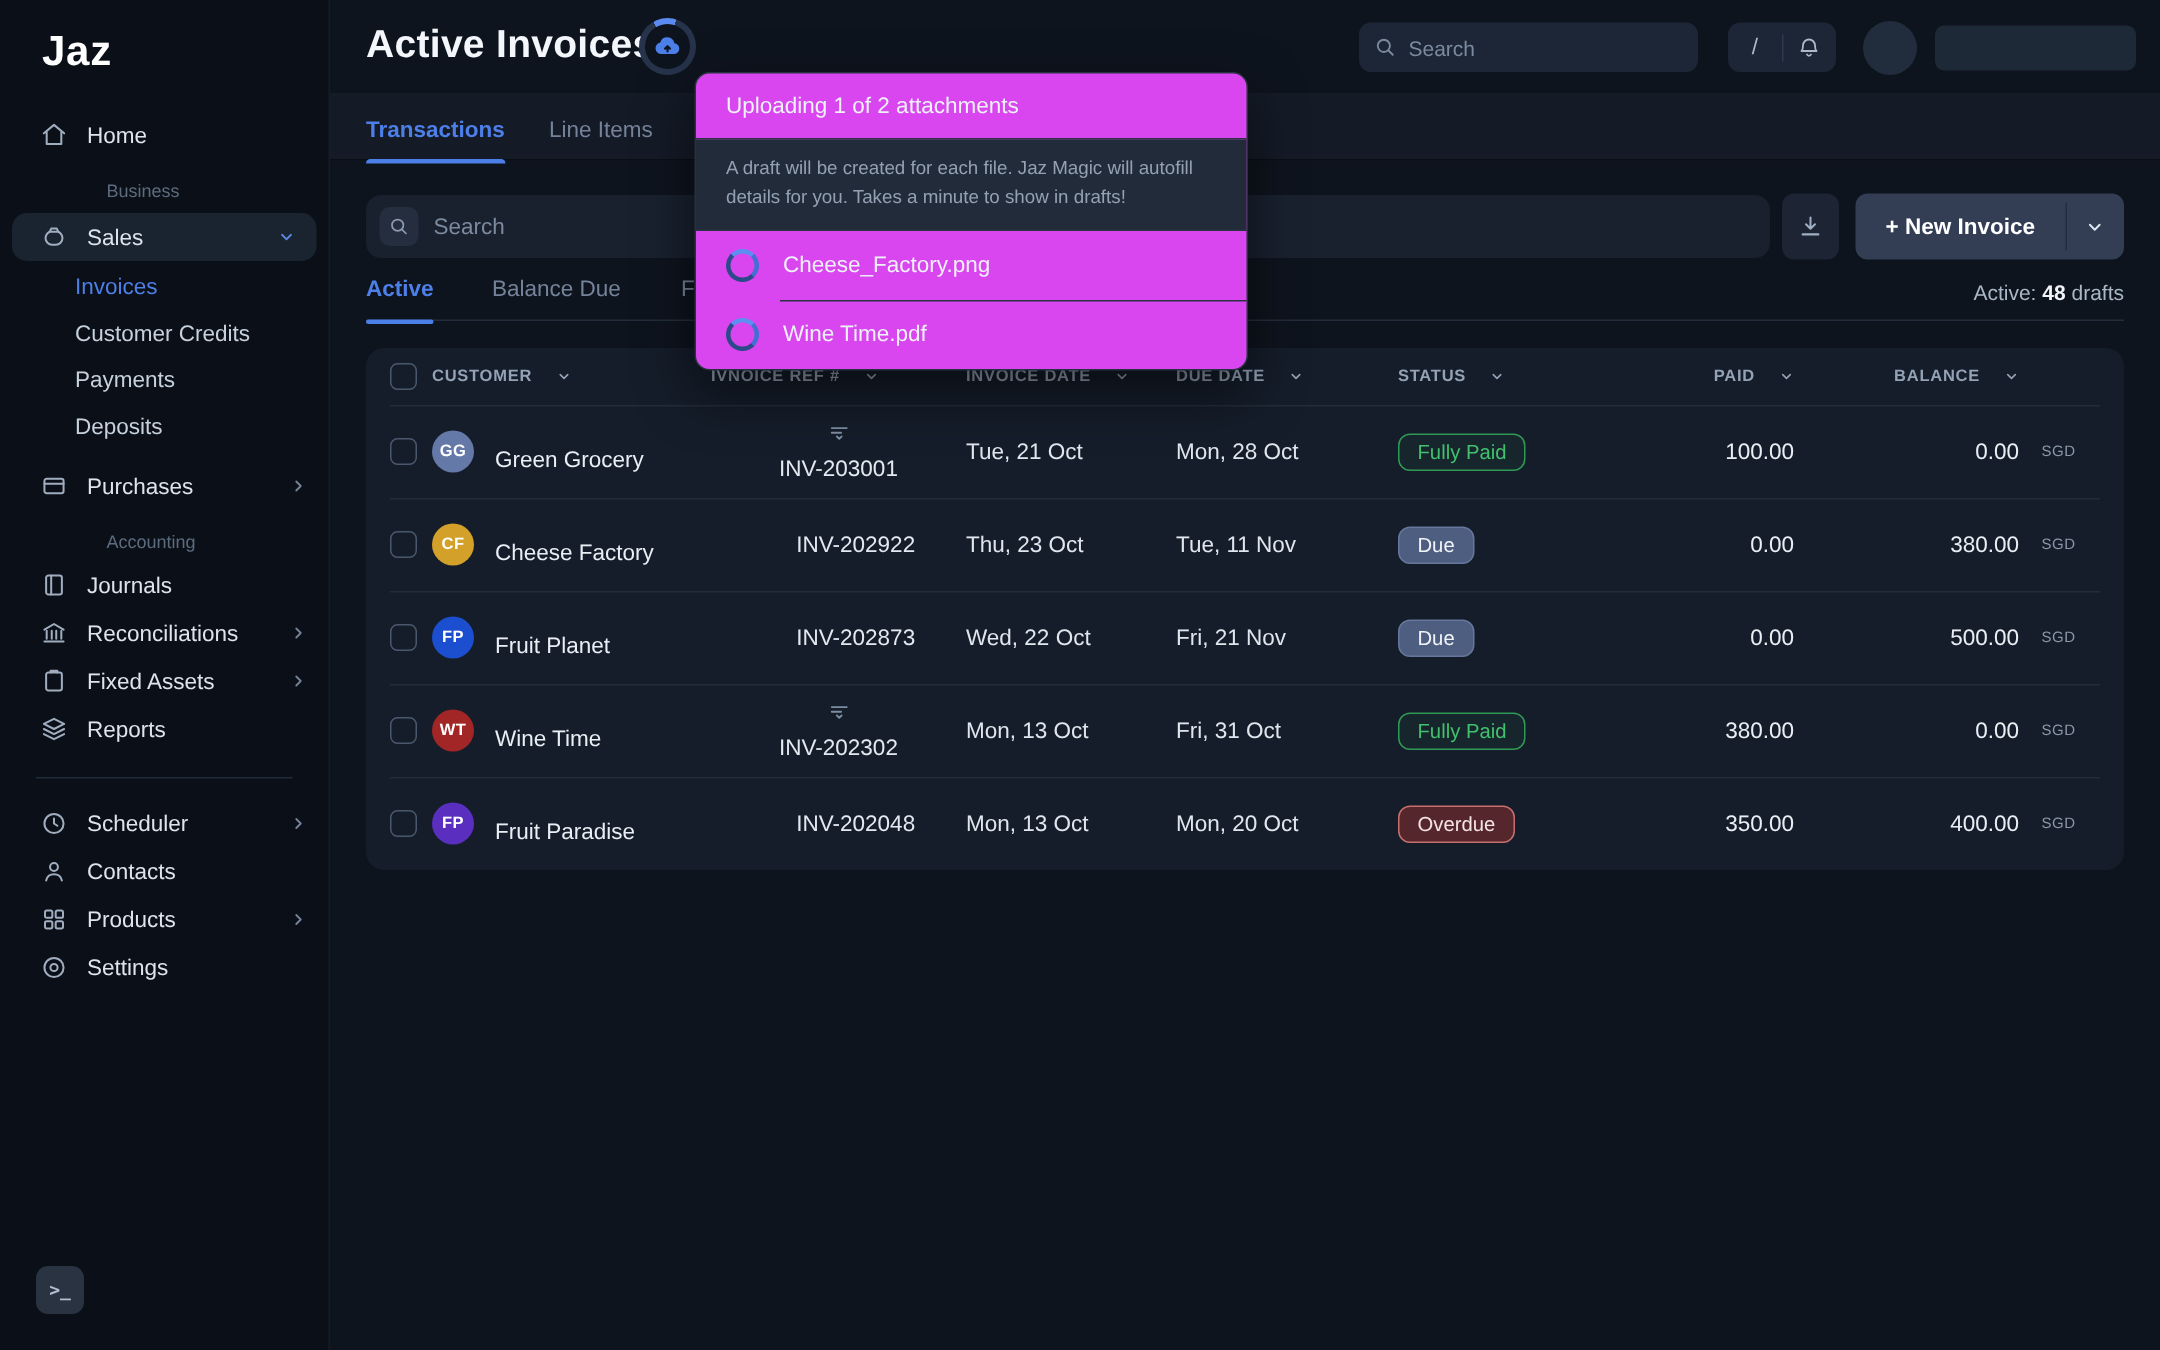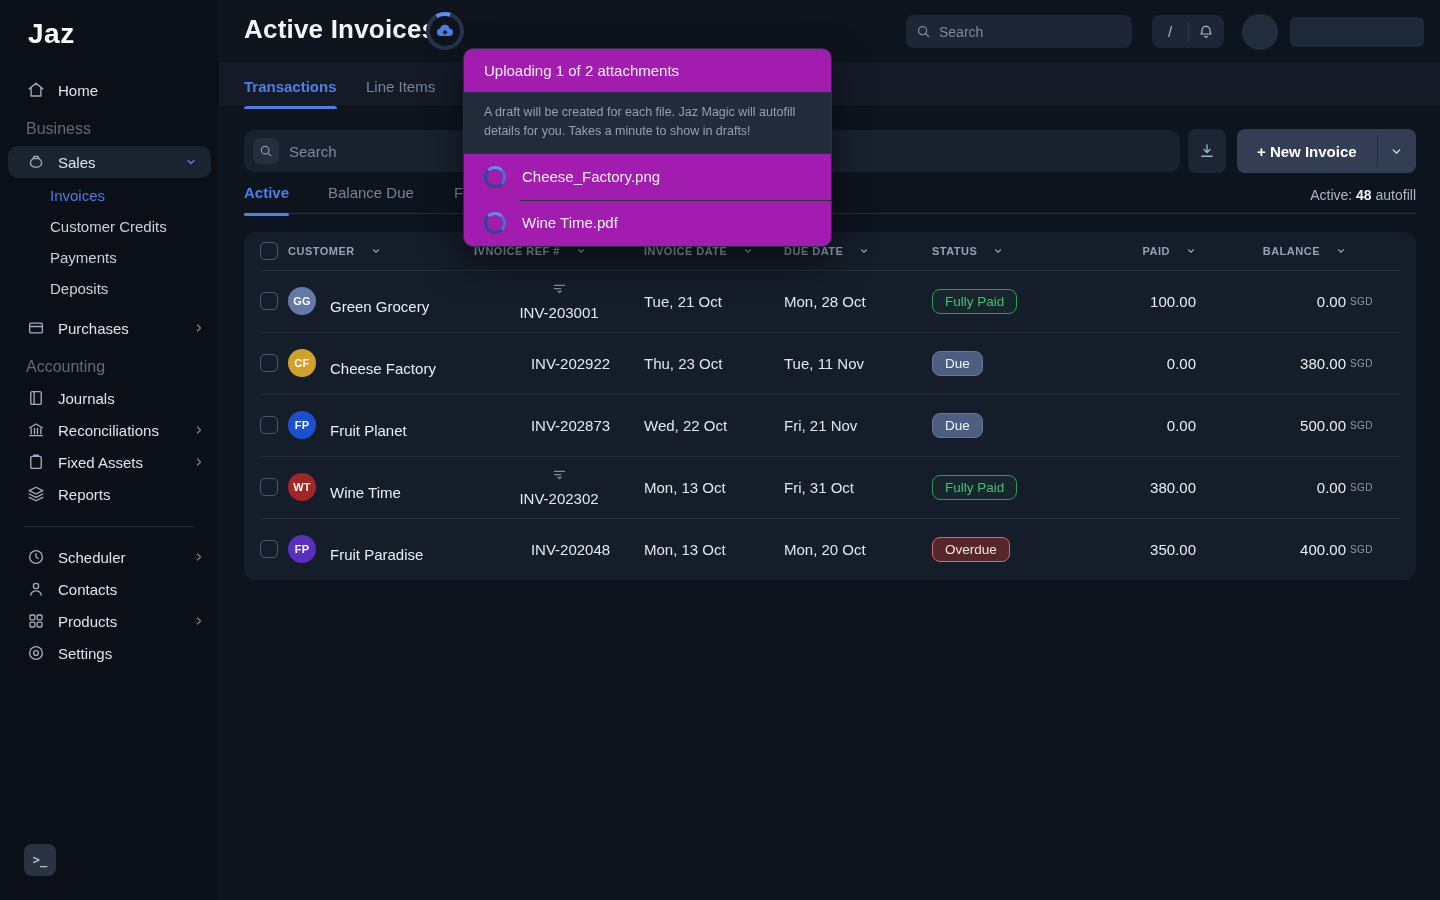--- a/index.html
+++ b/index.html
@@ -7,21 +7,21 @@
   .app { position:relative; width:1440px; height:636px; background:#0e141e; color:#e6ecf3; }
 
   
   .sidebar { position:absolute; left:0; top:0; width:220px; height:900px; background:#0b1018; border-right:1px solid #151c27; }
   .logo { padding:18px 0 0 28px; font-size:28px; font-weight:800; letter-spacing:.5px; color:#fff; }
   .nav { margin-top:24px; }
   .nav-item { display:flex; align-items:center; gap:12px; height:32px; padding:0 14px 0 26px; color:#dde4ec; font-size:15px; cursor:pointer; }
   .nav-item .ic { width:20px; height:20px; flex:0 0 20px; color:#9fadbf; display:flex; align-items:center; justify-content:center; }
   .nav-item .grow { flex:1; }
   .nav-item .chev { color:#76849a; display:flex; }
-  .section-label { padding:14px 26px 6px; font-size:16px; color:#5d6b7f; }
+  .section-label { padding:14px 26px 6px; font-size:12px; color:#5d6b7f;margin-left:45px; }
   .nav-item.pill { margin:2px 8px; padding:0 14px 0 18px; height:32px; background:#1a2431; border-radius:10px; }
   .nav-item.pill .chev { color:#5b86e0; }
   .sub-item { display:block; padding:7px 14px 7px 50px; font-size:15px; color:#c7d1dd; cursor:pointer; }
   .sub-item.active { color:#4d7fe8; }
   .divider { height:1px; background:#202a38; margin:16px 24px 14px; }
   .terminal-btn { position:absolute; left:24px; top:844px; width:32px; height:32px; background:#2a3342; border-radius:8px; color:#b4c0cf; display:flex; align-items:center; justify-content:center; font-family:"DejaVu Sans Mono", monospace; font-size:12px; font-weight:700; cursor:pointer; }
 
   
   .topbar { position:absolute; left:220px; top:0; width:1220px; height:62px; }
   .page-title { position:absolute; left:24px; top:14px; font-size:26px; font-weight:800; color:#f3f6fa; letter-spacing:.2px; }
@@ -80,24 +80,24 @@
   .av { width:28px; height:28px; border-radius:50%; display:flex; align-items:center; justify-content:center; font-size:11px; font-weight:700; color:#fff; letter-spacing:.3px; }
   .cname { font-size:15px; color:#e9eef4; }
   .refcell { display:flex; align-items:center; gap:8px; font-size:15px; color:#e2e9f0;flex-direction:column; }
   .lines-ic { color:#7d8da3; display:flex; }
   .datecell { font-size:15px; color:#dfe6ee; }
   .badge { display:inline-block; padding:4px 12px; border-radius:8px; font-size:13.5px; }
   .badge.paid { border:1px solid #2f9a55; color:#42c06d; background:rgba(35,110,64,.12); }
   .badge.due { background:#4e5e80; border:1px solid #66779b; color:#f0f3f8; }
   .badge.overdue { background:#55272c; border:1px solid #c76f6f; color:#f4e3e3; }
   .amount { font-size:15px; color:#e9eef4; text-align:right; }
-  .sgd { font-size:10px; color:#8a97a8; padding-left:4px; letter-spacing:.4px; }
-
-  
-  .popup { position:absolute; left:463px; top:48px; width:369px; background:#a21caf; border:1px solid #283140; border-radius:10px; box-shadow:0 14px 36px rgba(0,0,0,.55); z-index:30; }
+  .sgd { font-size:10px; color:#8a97a8; padding-left:15px; letter-spacing:.4px; }
+
+  
+  .popup { position:absolute; left:463px; top:48px; width:369px; background:#d946ef; border:1px solid #283140; border-radius:10px; box-shadow:0 14px 36px rgba(0,0,0,.55); z-index:30; }
   .popup .hd { padding:13px 20px; font-size:15px; color:#eef2f7; border-bottom:1px solid #2a3341; }
   .popup .desc { padding:10px 20px 12px; background:#222b39; font-size:12.5px; line-height:1.5; color:#93a1b3; border-bottom:1px solid #2a3341; }
   .popup .file { display:flex; align-items:center; gap:16px; padding:12px 20px; position:relative; }
   .popup .file + .file::before { content:""; position:absolute; left:56px; right:0; top:0; height:1px; background:#2a3341; }
   .spinner { width:22px; height:22px; border-radius:50%; border:3px solid #2c4a8a; border-top-color:#5d8ef0; border-right-color:#4070d0; animation:spin 1.1s linear infinite; flex:0 0 22px; }
   @keyframes spin { to { transform:rotate(360deg); } }
   .fname { font-size:15px; color:#eef2f7; }
 
   svg { display:block; }
 </style>
@@ -340,21 +340,21 @@
             <path d="m6 9 6 6 6-6"></path>
           </svg>
       </span>
     </div>
   </div>
 
   <div class="filter-row">
     <div class="ftab f1 active">Active</div>
     <div class="ftab f2">Balance Due</div>
     <div class="ftab f3">Fo</div>
-    <div class="records"><span>Active: </span><b>48</b><span> autofill</span></div>
+    <div class="records"><span>Active: </span><b>48</b><span> drafts</span></div>
   </div>
 
   <div class="table">
     <div class="trow thead">
       <div>
           <div class="checkbox"></div>
         </div>
       <div class="th">
           <span>Customer</span>
           <svg width="10" height="10" viewBox="0 0 24 24" fill="none" stroke="currentColor" stroke-width="2.6" stroke-linecap="round" stroke-linejoin="round">

